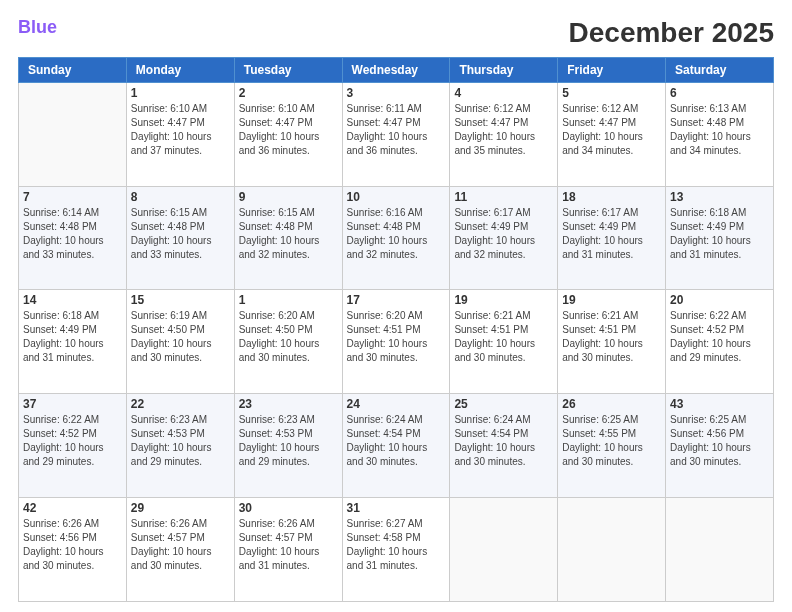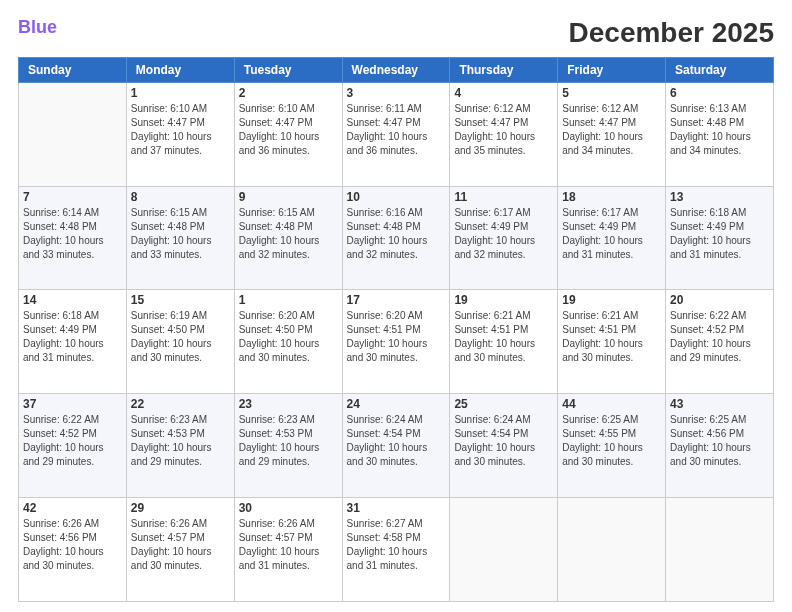--- a/index.html
+++ b/index.html
@@ -224,21 +224,21 @@
           </td>
           <td>
             <span class="day-number">24</span>
             <div class="day-info">Sunrise: 6:24 AM<br>Sunset: 4:54 PM<br>Daylight: 10 hours and 30 minutes.</div>
           </td>
           <td>
             <span class="day-number">25</span>
             <div class="day-info">Sunrise: 6:24 AM<br>Sunset: 4:54 PM<br>Daylight: 10 hours and 30 minutes.</div>
           </td>
           <td>
-            <span class="day-number">44</span>
+            <span class="day-number">26</span>
             <div class="day-info">Sunrise: 6:25 AM<br>Sunset: 4:55 PM<br>Daylight: 10 hours and 30 minutes.</div>
           </td>
           <td>
             <span class="day-number">43</span>
             <div class="day-info">Sunrise: 6:25 AM<br>Sunset: 4:56 PM<br>Daylight: 10 hours and 30 minutes.</div>
           </td>
         </tr>
         <tr>
           <td>
             <span class="day-number">42</span>

